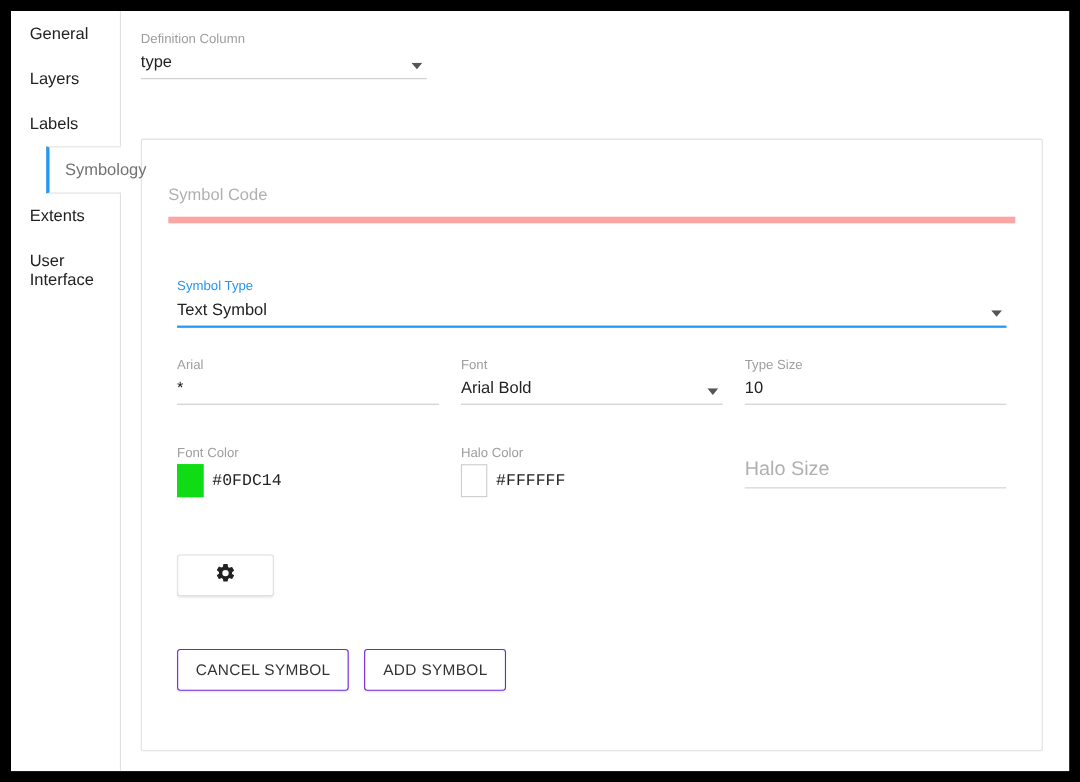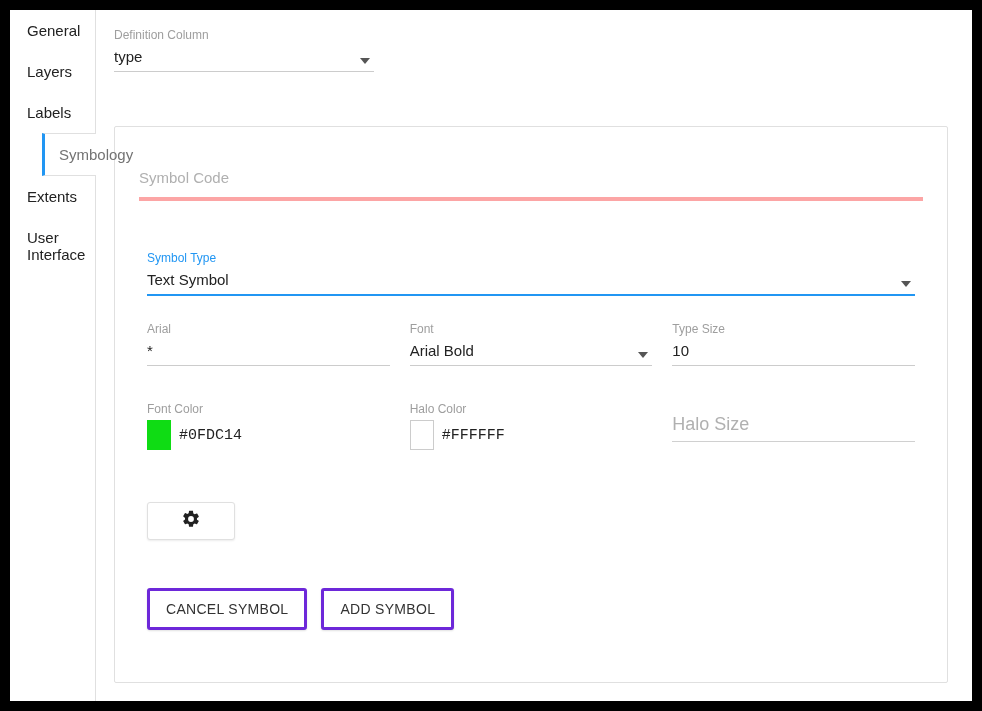--- a/index.html
+++ b/index.html
@@ -11,21 +11,21 @@
       padding: 10px;
     }
     .app {
       background: #fff;
       width: 100%;
       height: 100%;
       display: flex;
       position: relative;
     }
     .sidebar {
-      width: 86px;
+      width: 100px;
       flex-shrink: 0;
       border-right: 1px solid #e0e0e0;
     }
     .sidebar-item {
       padding: 12px 14px;
       font-size: 15px;
       color: #222;
       cursor: pointer;
       border-left: 3px solid transparent;
     }
@@ -79,21 +79,21 @@
     .defcol { width: 260px; margin-bottom: 28px; }
     .card {
       border: 1px solid #e0e0e0;
       border-radius: 2px;
       flex: 1;
       padding: 18px 24px;
       display: flex;
       flex-direction: column;
     }
     .symbol-code-field {
-      border-bottom: 4px solid #fca5a5;
+      border-bottom: 6px solid #fca5a5;
       padding: 24px 0 10px 0;
       margin-bottom: 50px;
     }
     .symbol-code-field input {
       border: none; outline: none; width: 100%;
       font-size: 15px; color: #222; background: transparent;
     }
     .symbol-code-field input::placeholder { color: #b0b0b0; }
     .inner { padding: 0 8px; }
     .symtype { margin-bottom: 26px; }
@@ -122,21 +122,21 @@
       border: 1px solid #e0e0e0;
       background: #fff;
       border-radius: 3px;
       box-shadow: 0 1px 2px rgba(0,0,0,0.08);
       display: flex; align-items: center; justify-content: center;
       cursor: pointer;
       margin-bottom: 48px;
     }
     .buttons { display: flex; gap: 14px; }
     .btn {
-      border: 3px solid #6d28d9;
+      border: 1px solid #6d28d9;
       background: #fff;
       border-radius: 3px;
       box-shadow: 0 1px 2px rgba(0,0,0,0.12);
       padding: 10px 16px;
       font-size: 14px;
       letter-spacing: 0.3px;
       color: #333;
       cursor: pointer;
     }
     svg.arrow-icon { width: 10px; height: 6px; }

